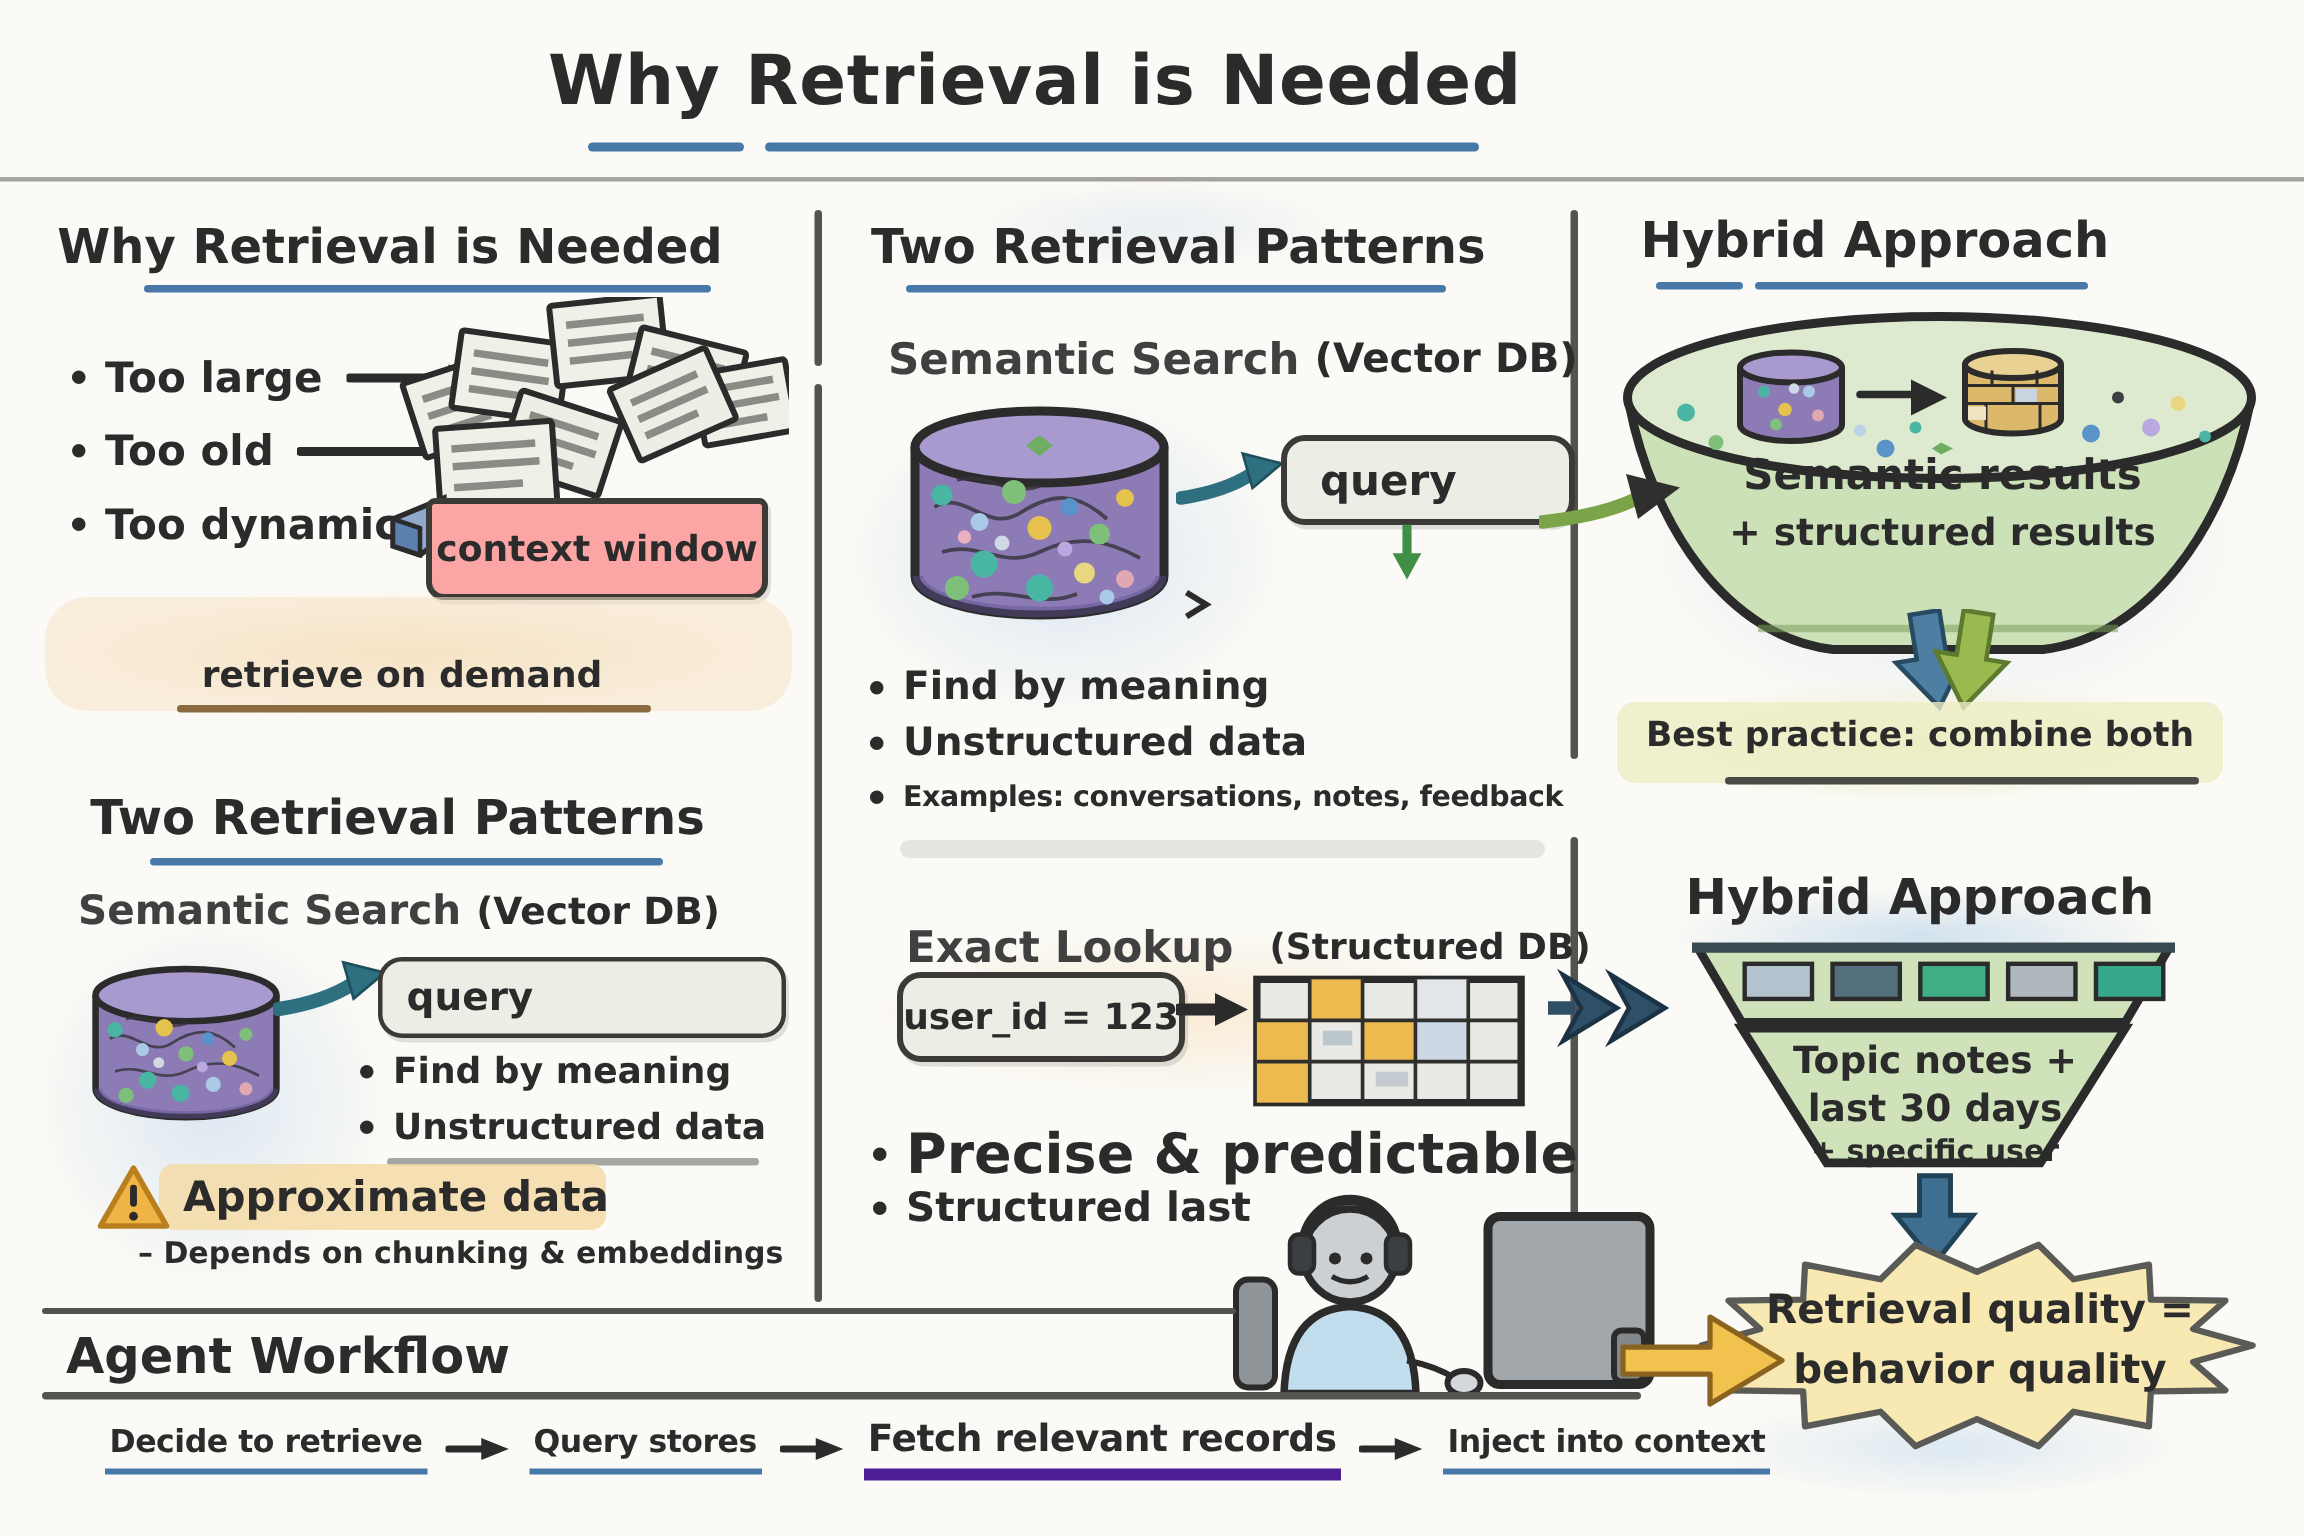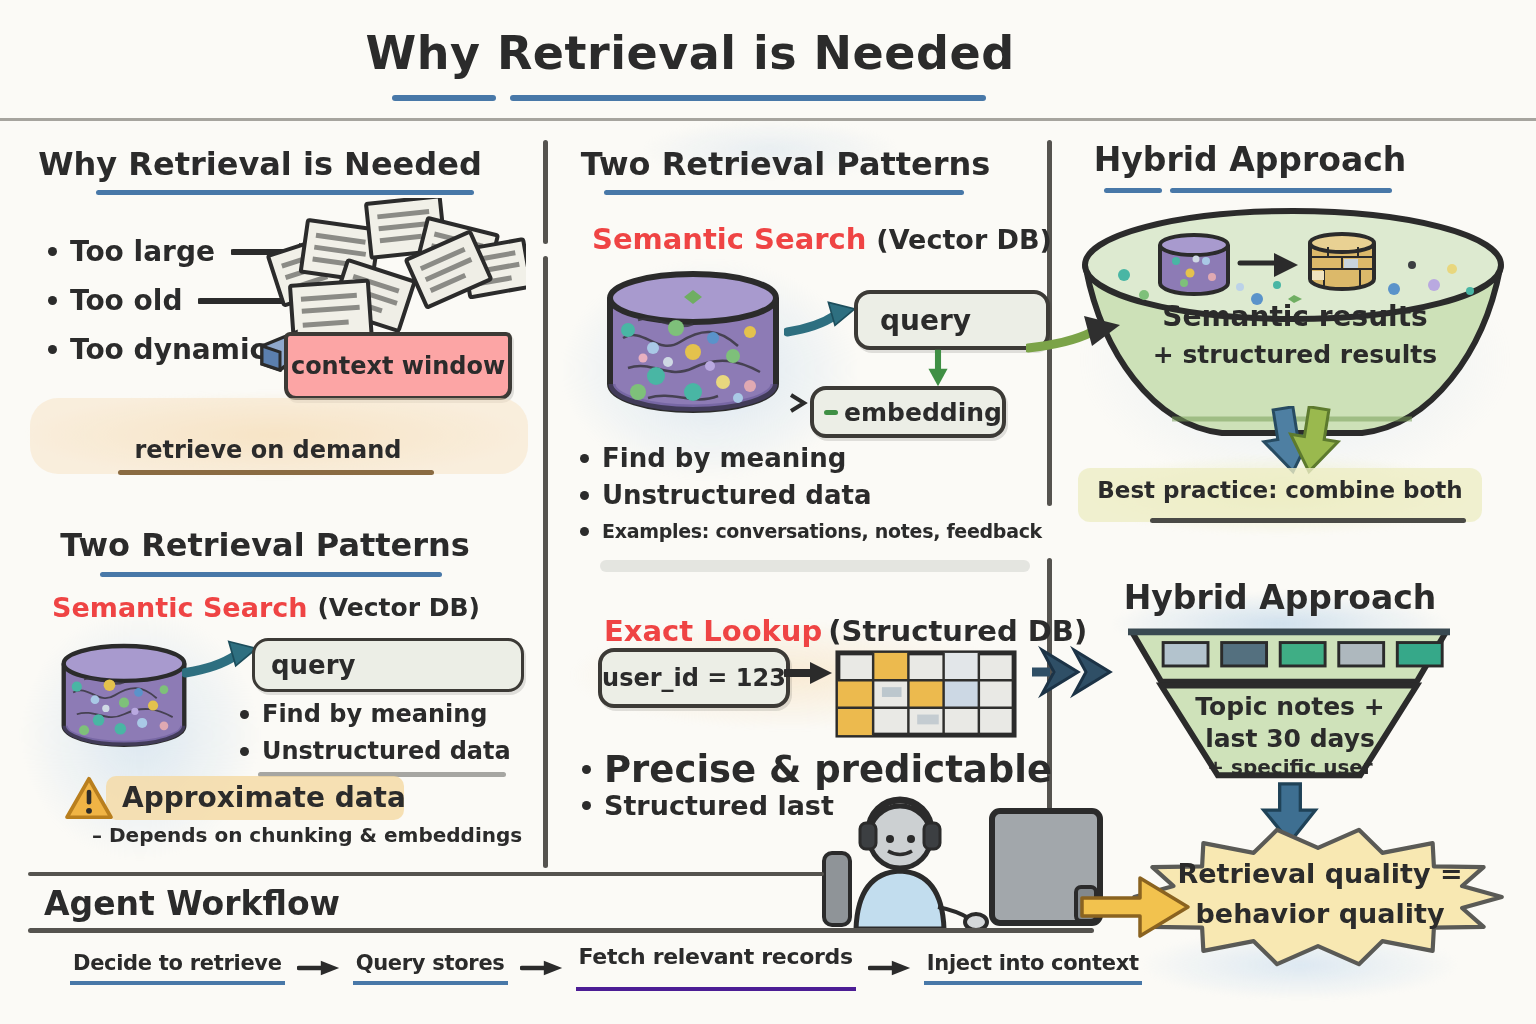--- a/index.html
+++ b/index.html
@@ -1,21 +1,21 @@
 <!DOCTYPE html>
 <html><head>
 <meta charset="utf-8">
 <style>
   html,body{margin:0;padding:0;background:#e8e8e4}
   #canvas{position:relative;width:1536px;height:1024px;background:#fbfaf6;overflow:hidden;
           font-family:"DejaVu Sans",sans-serif;color:#2b2b2b}
   .abs{position:absolute}
   .b{font-weight:700}
   .sb{font-weight:600}
-  .navy{color:#ef4444}
+  .navy{color:#404040}
   .ctr{text-align:center}
   .row{display:flex;align-items:center}
   .box{background:#eceee6;border:3px solid #3c3a36;border-radius:16px;
        box-shadow:2px 3px 0 rgba(60,60,50,.14);display:flex;align-items:center}
   .ul{position:absolute;background:#4878a8;border-radius:3px}
   .grayline{position:absolute;background:#55534f;border-radius:3px}
   .dot{width:9px;height:9px;border-radius:50%;background:#2b2b2b;flex:0 0 auto;margin-right:13px}
   .blob{position:absolute;border-radius:50%;filter:blur(2px)}
 </style>
 </head>
@@ -218,42 +218,38 @@
 
   <svg class="abs" style="left:924px;top:348px" width="28" height="40" viewBox="0 0 28 46">
     <path d="M14 2 V26" stroke="#3f8f44" stroke-width="7"></path>
       <path d="M3 24 L14 44 L25 24 Z" fill="#3f8f44"></path>
   </svg>
 
   <svg class="abs" style="left:788px;top:392px" width="20" height="22" viewBox="0 0 20 22">
     <path d="M3 3 L16 11 L3 19" fill="none" stroke="#2b2b2b" stroke-width="4"></path>
   </svg>
 
-  <div class="abs box" style="left:810px;top:386px;width:178px;height:44px;border-width:4px;padding-left:10px">
-    <span style="width:20px;height:5px;background:#3f8f44;border-radius:3px;margin-right:6px"></span>
-    <span class="b" style="font-size:25px">embedding</span>
-  </div>
 
   <div class="abs row" style="left:580px;top:443px">
     <span class="dot"></span>
     <span class="b" style="font-size:26px">Find by meaning</span>
   </div>
   <div class="abs row" style="left:580px;top:480px">
     <span class="dot"></span>
     <span class="b" style="font-size:26px">Unstructured data</span>
   </div>
   <div class="abs row" style="left:580px;top:520px">
     <span class="dot"></span>
     <span class="b" style="font-size:19px;letter-spacing:-.3px">Examples:  conversations, notes, feedback</span>
   </div>
   <div class="abs" style="left:600px;top:560px;width:430px;height:12px;background:#b9bcb6;opacity:.35;border-radius:6px"></div>
 
   <div class="abs row" style="left:604px;top:614px">
     <span class="navy b" style="font-size:29px">Exact Lookup</span>
-    <span class="b" style="font-size:29px;margin-left:6px">(Structured DB)</span>
+    <span class="b" style="font-size:24px;margin-left:24px">(Structured DB)</span>
   </div>
 
   <div class="abs box" style="left:598px;top:648px;width:184px;height:52px;border-width:4px;justify-content:center">
     <span class="b" style="font-size:24px">user_id = 123</span>
   </div>
 
   <svg class="abs" style="left:784px;top:660px" width="50" height="26" viewBox="0 0 50 26">
     <path d="M2 13 H28" stroke="#2b2b2b" stroke-width="8" stroke-linecap="round"></path>
       <path d="M26 2 L48 13 L26 24 Z" fill="#2b2b2b"></path>
   </svg>
@@ -396,21 +392,21 @@
     <span class="b" style="font-size:21px;letter-spacing:-.3px;border-bottom:4px solid #4878a8;padding:0 3px 6px">Decide to retrieve</span>
     <svg width="44" height="20" viewBox="0 0 48 20">
       <path d="M2 10 H28" stroke="#2b2b2b" stroke-width="5" stroke-linecap="round"></path>
         <path d="M26 2 L46 10 L26 18 Z" fill="#2b2b2b"></path>
       </svg>
     <span class="b" style="font-size:21px;letter-spacing:-.3px;border-bottom:4px solid #4878a8;padding:0 3px 6px">Query stores</span>
     <svg width="44" height="20" viewBox="0 0 48 20">
       <path d="M2 10 H28" stroke="#2b2b2b" stroke-width="5" stroke-linecap="round"></path>
         <path d="M26 2 L46 10 L26 18 Z" fill="#2b2b2b"></path>
       </svg>
-    <span class="b" style="font-size:22px;letter-spacing:-.3px;border-bottom:4px solid #4c1d95;padding:0 3px 18px">Fetch relevant records</span>
+    <span class="b" style="font-size:25px;letter-spacing:-.3px;border-bottom:8px solid #4c1d95;padding:0 3px 6px">Fetch relevant records</span>
     <svg width="44" height="20" viewBox="0 0 48 20">
       <path d="M2 10 H28" stroke="#2b2b2b" stroke-width="5" stroke-linecap="round"></path>
         <path d="M26 2 L46 10 L26 18 Z" fill="#2b2b2b"></path>
       </svg>
     <span class="b" style="font-size:21px;letter-spacing:-.3px;border-bottom:4px solid #4878a8;padding:0 3px 6px">Inject into context</span>
   </div>
 
 </div>
 
 </body></html>

